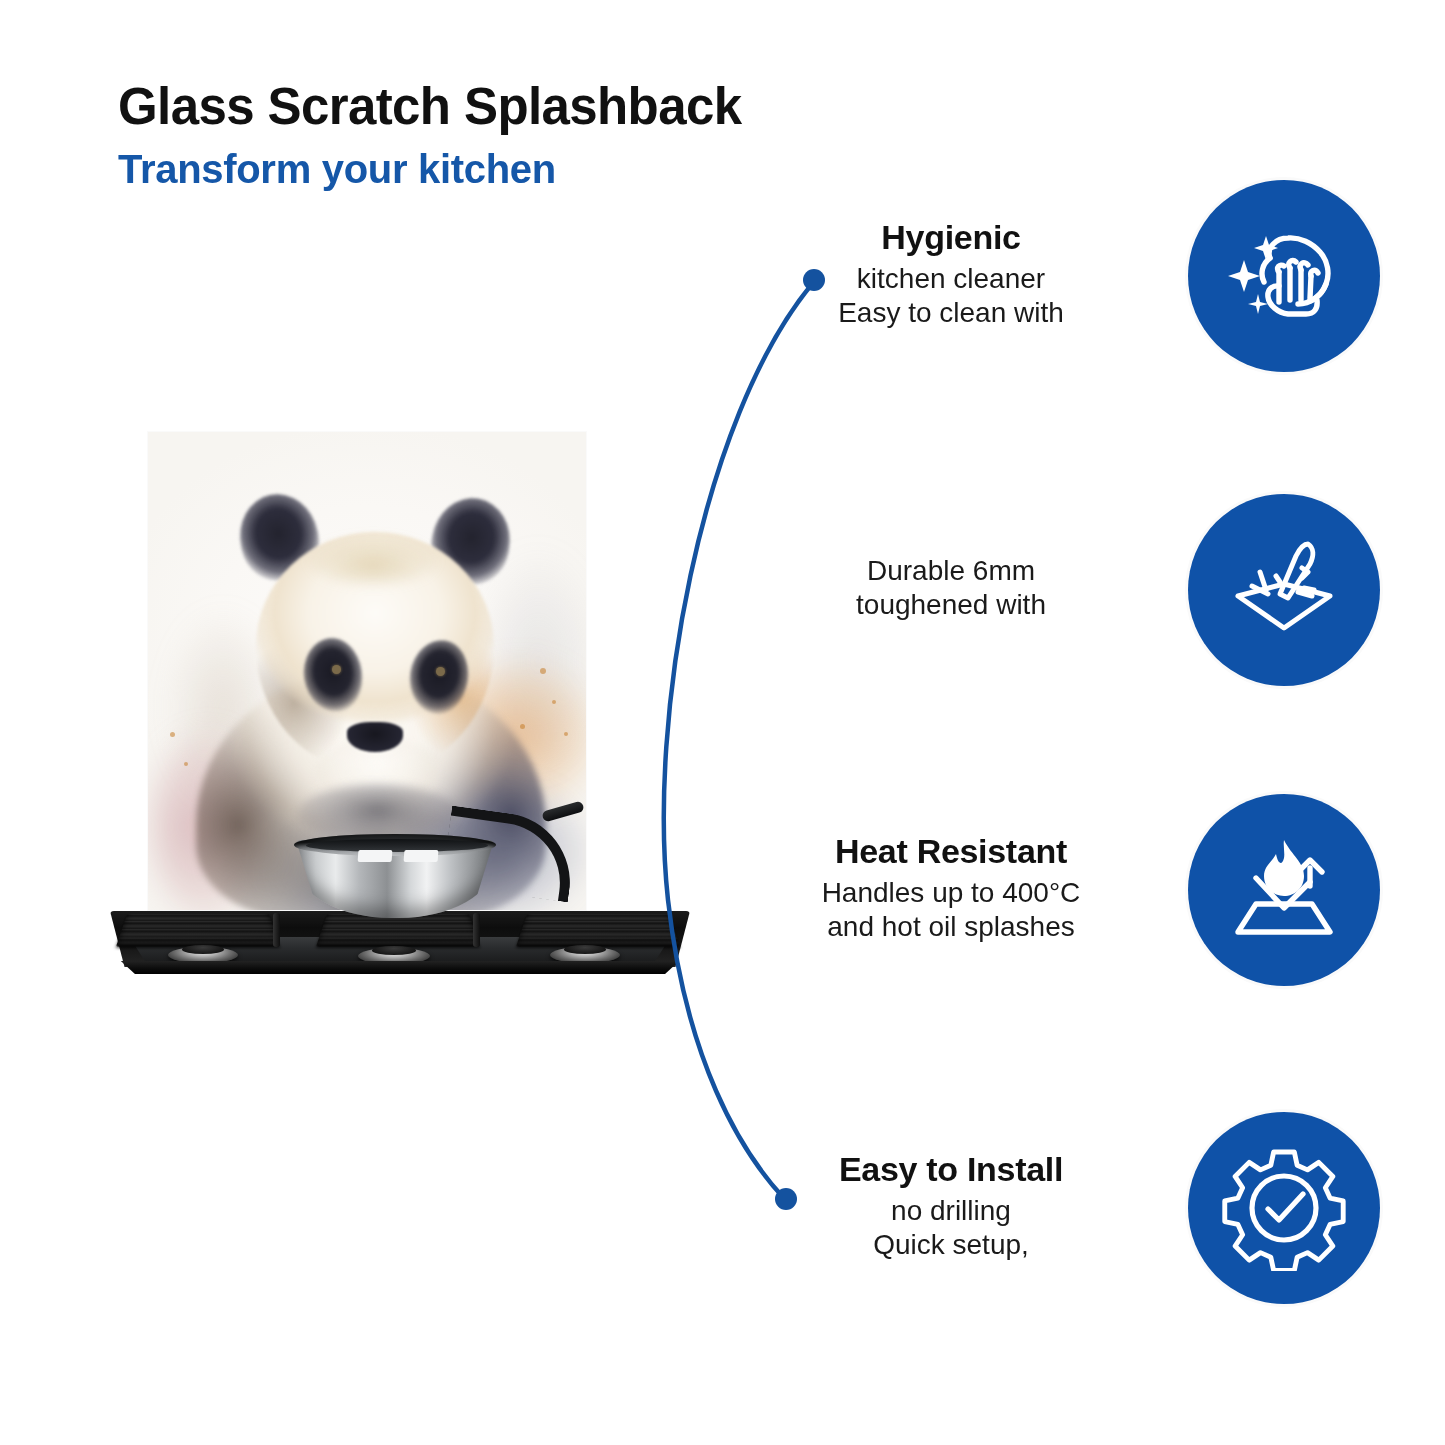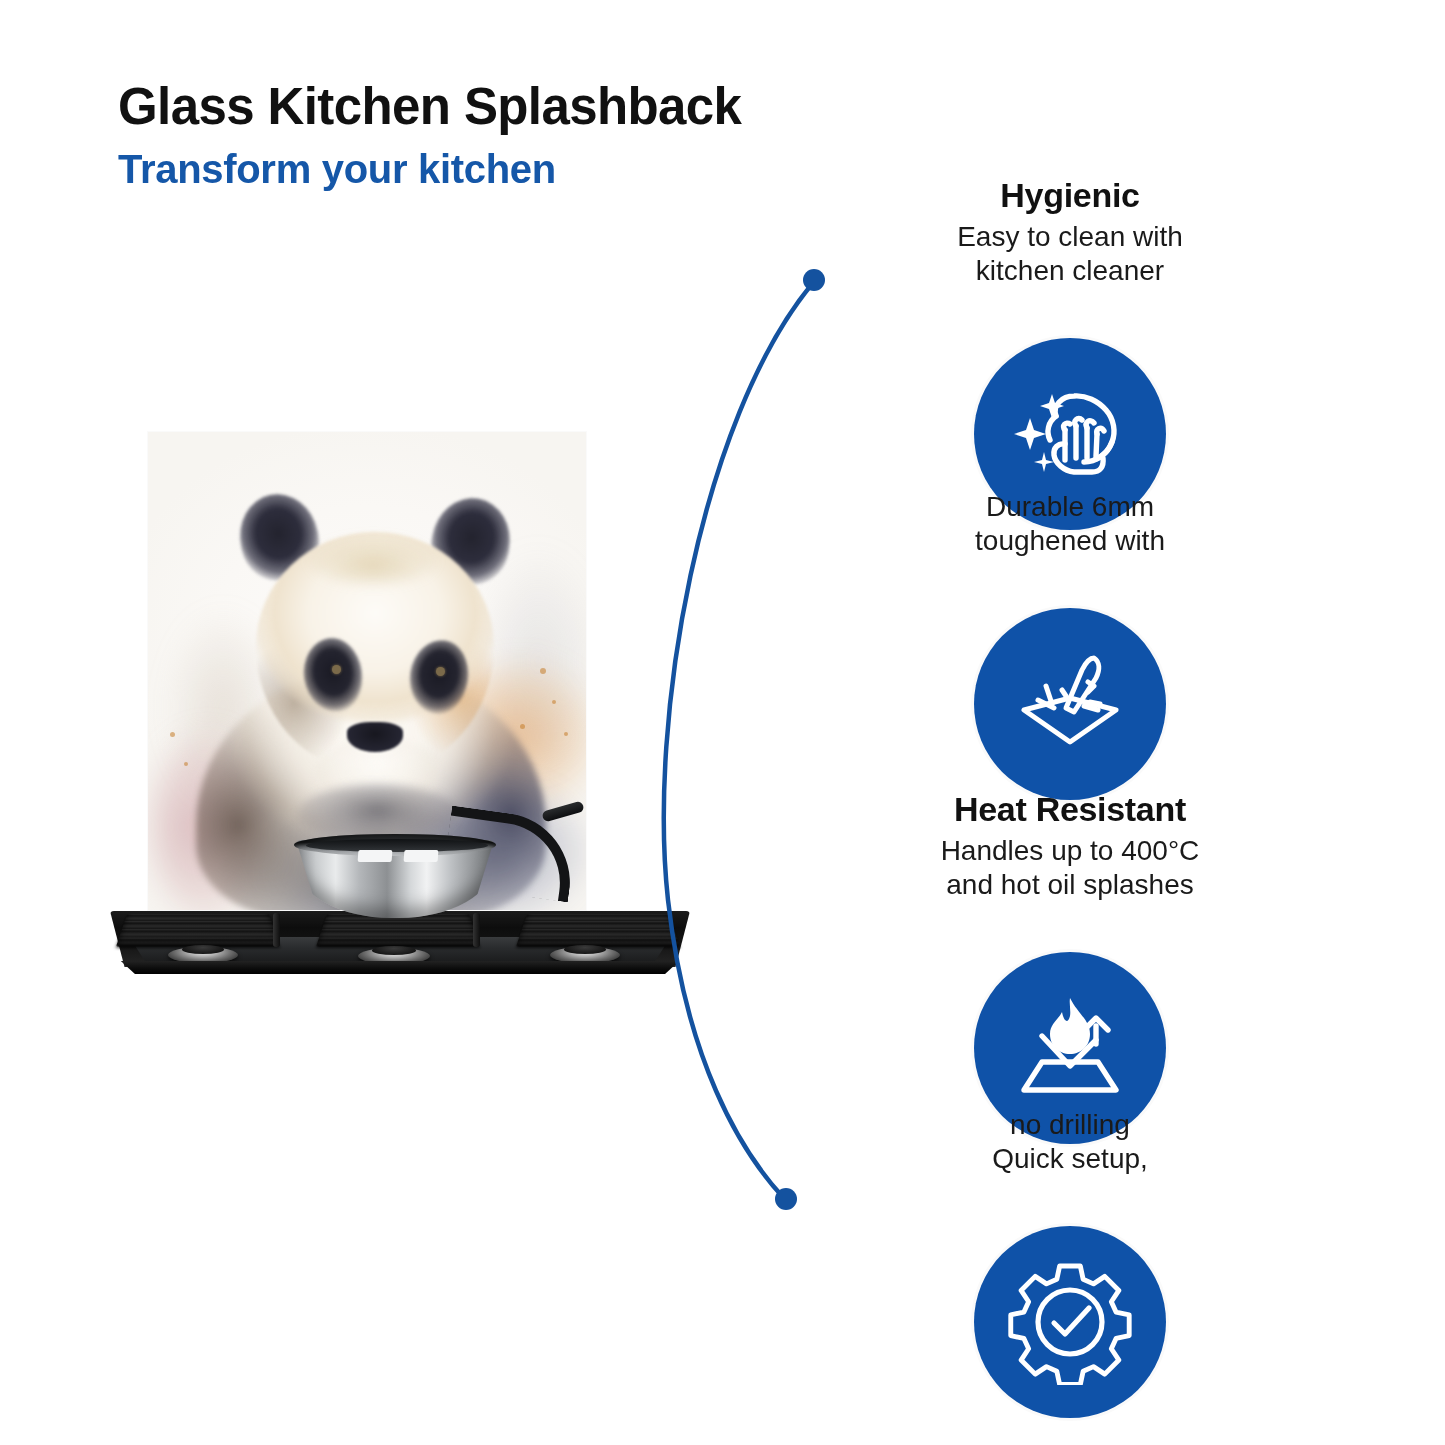--- a/index.html
+++ b/index.html
@@ -274,21 +274,20 @@
   
   .feature {
     position: absolute;
     left: 760px;
     width: 620px;
     height: 200px;
     display: flex;
     align-items: center;
     justify-content: flex-start;
     gap: 46px;
-    flex-direction: column;
   }
   #feature-0 { top: 176px; }
   #feature-1 { top: 490px; }
   #feature-2 { top: 790px; }
   #feature-3 { top: 1108px; }
 
   .feature-text {
     text-align: center;
     flex: 1 1 auto;
     padding-bottom: 4px;
@@ -319,21 +318,21 @@
     align-items: center;
     justify-content: center;
     box-shadow: 0 0 0 3px #fafafa;
   }
   .feature-icon svg { display: block; }
 </style>
 </head>
 <body>
 
 <div id="header">
-  <h1 id="title">Glass Kitchen Splashback</h1>
+  <h1 id="title">Glass Scratch Splashback</h1>
   <h2 id="subtitle">Transform your kitchen</h2>
 </div>
 
 <div id="product-scene">
 
   <div id="splashback">
     <div class="wash w-left-tan"></div>
     <div class="wash w-left-pink"></div>
     <div class="wash w-right-grey"></div>
     <div class="wash w-right-orange"></div>
@@ -395,22 +394,22 @@
 
 <svg id="connector" viewBox="0 0 1445 1445">
   <path d="M 812 284 C 700 420 648 720 668 900 C 686 1060 740 1150 782 1196" fill="none" stroke="#14529f" stroke-width="4.5" stroke-linecap="round"></path>
   <circle cx="814" cy="280" r="11" fill="#14529f"></circle>
   <circle cx="786" cy="1199" r="11" fill="#14529f"></circle>
 </svg>
 
 <div class="feature" id="feature-0">
   <div class="feature-text">
     <div class="feature-title">Hygienic</div>
+    <div class="feature-desc">kitchen cleaner</div>
     <div class="feature-desc">Easy to clean with</div>
-    <div class="feature-desc">kitchen cleaner</div>
   </div>
   <div class="feature-icon">
     <svg width="124" height="124" viewBox="0 0 124 124" fill="none" stroke="#ffffff" stroke-width="5.4" stroke-linecap="round" stroke-linejoin="round">
       <path d="M48 44 C44 34 54 24 66 24 C78 23 90 29 98 38 C106 47 108 60 104 70 C100 82 88 90 76 90"></path>
       <path d="M48 44 C40 50 38 60 42 68"></path>
       <path d="M104 70 C101 78 95 84 88 87"></path>
       <path d="M57 58 L57 88"></path>
       <path d="M68 54 L68 86"></path>
       <path d="M79 56 L79 86"></path>
       <path d="M89 62 L88 84"></path>
@@ -457,20 +456,21 @@
       <path d="M34 50 L62 80 L88 54"></path>
       <path d="M88 40 L88 58"></path>
       <path d="M76 52 L88 40 L100 52" transform="translate(0,-8) scale(1)"></path>
       <path d="M16 104 L34 76 L90 76 L108 104 Z"></path>
     </svg>
   </div>
 </div>
 
 <div class="feature" id="feature-3">
   <div class="feature-text">
+    <div class="feature-title">Easy to Install</div>
     <div class="feature-desc">no drilling</div>
     <div class="feature-desc">Quick setup,</div>
   </div>
   <div class="feature-icon">
     <svg width="126" height="126" viewBox="0 0 126 126" fill="none" stroke="#ffffff" stroke-width="5.2" stroke-linecap="round" stroke-linejoin="round">
       <path d="M52 8 L74 8 L77 22 L88 27 L100 19 L115 34 L107 46 L112 57 L126 60 L126 82 L112 85 L107 96 L115 108 L100 123 L88 115 L77 120 L74 134 L52 134 L49 120 L38 115 L26 123 L11 108 L19 96 L14 85 L0 82 L0 60 L14 57 L19 46 L11 34 L26 19 L38 27 L49 22 Z" transform="translate(0,-8) scale(0.94) translate(4,8)"></path>
       <circle cx="63" cy="63" r="32"></circle>
       <path d="M47 64 L58 75 L82 49"></path>
     </svg>
   </div>

